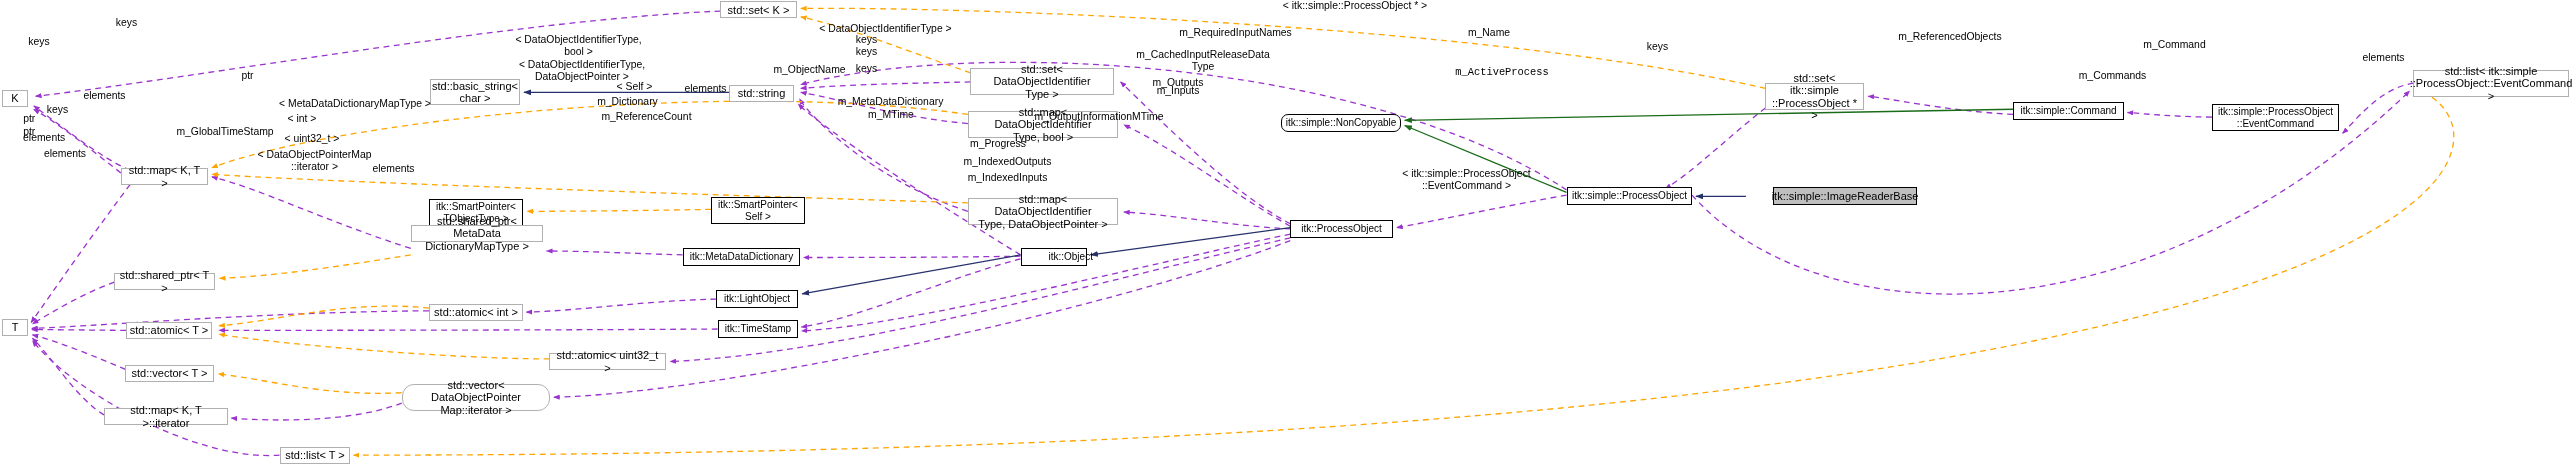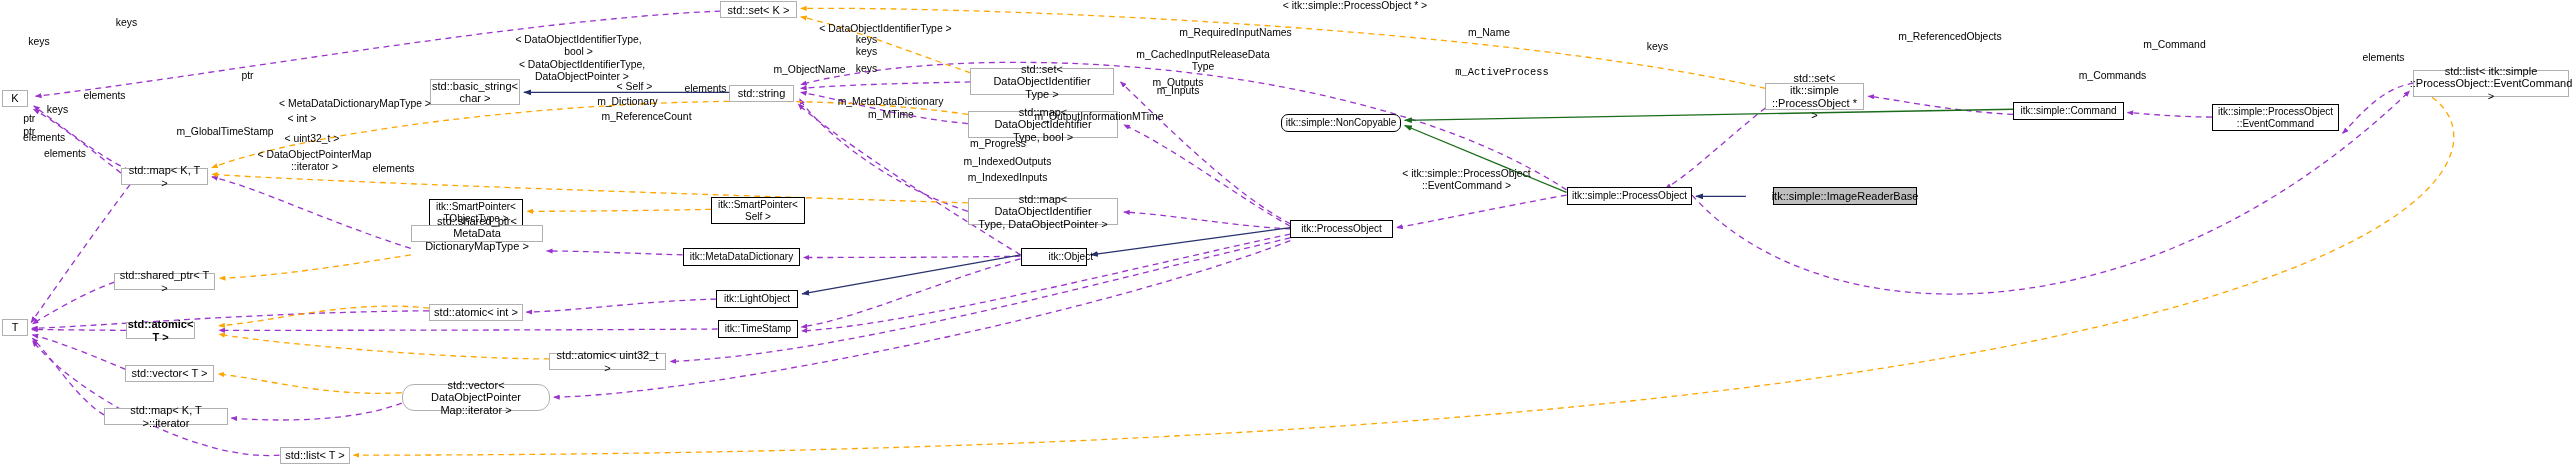--- a/index.html
+++ b/index.html
@@ -195,21 +195,21 @@
 
     </g>
   </svg>
 
   <div id="nodes-layer">
       <div class="node plain" style="left: 2px; top: 90px; width: 26px; height: 17px;">K</div>
       <div class="node plain" style="left: 2px; top: 319px; width: 26px; height: 17px;">T</div>
       <div class="node plain" style="left: 720px; top: 1.3px; width: 77px; height: 17px;">std::set&lt; K &gt;</div>
       <div class="node plain" style="left: 121px; top: 168px; width: 87px; height: 17px;">std::map&lt; K, T &gt;</div>
       <div class="node plain" style="left: 114px; top: 273px; width: 101px; height: 17px;">std::shared_ptr&lt; T &gt;</div>
-      <div class="node plain" style="left: 126px; top: 322px; width: 69px; height: 17px; font-weight: bold;">std::atomic&lt; T &gt;</div>
+      <div class="node plain" style="left: 126px; top: 322px; width: 86px; height: 17px;">std::atomic&lt; T &gt;</div>
       <div class="node plain" style="left: 125px; top: 365px; width: 89px; height: 17px;">std::vector&lt; T &gt;</div>
       <div class="node plain" style="left: 104px; top: 408px; width: 124px; height: 17px;">std::map&lt; K, T &gt;::iterator</div>
       <div class="node plain" style="left: 280px; top: 447px; width: 70px; height: 17px;">std::list&lt; T &gt;</div>
       <div class="node plain" style="left: 430px; top: 79px; width: 90px; height: 26px;">std::basic_string&lt;
 char &gt;</div>
       <div class="node plain" style="left: 729px; top: 85px; width: 65px; height: 17px;">std::string</div>
       <div class="node cls" style="left: 429px; top: 199px; width: 94px; height: 27px;">itk::SmartPointer&lt;
 TObjectType &gt;</div>
       <div class="node cls" style="left: 711px; top: 197px; width: 94px; height: 27px;">itk::SmartPointer&lt;
 Self &gt;</div>

